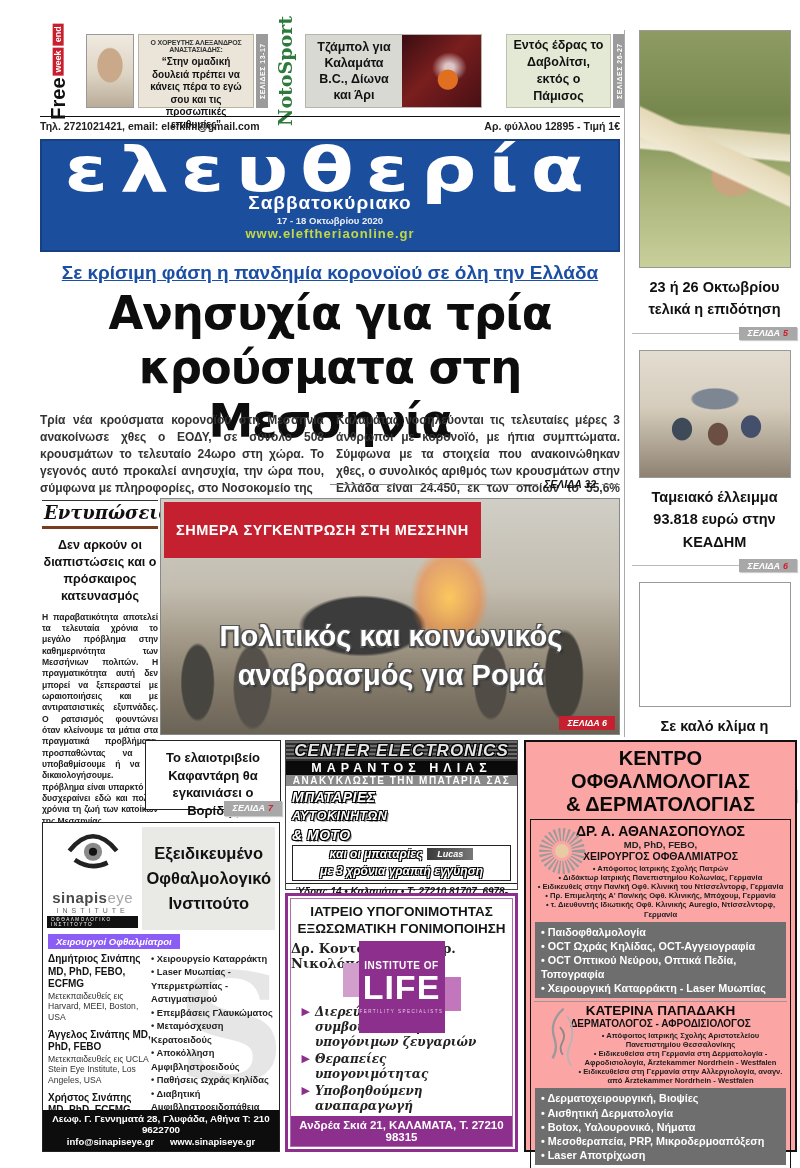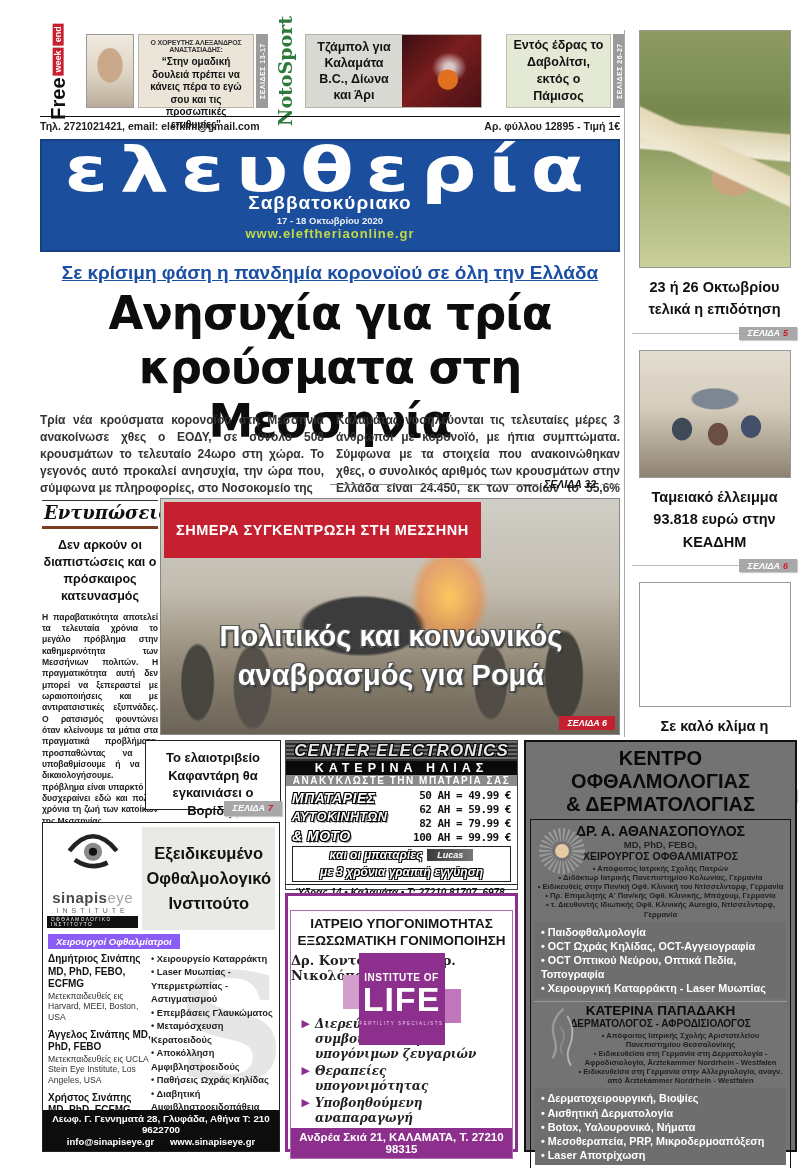--- a/index.html
+++ b/index.html
@@ -117,21 +117,21 @@
   .el-price { font-size:11px; font-weight:bold; color:#111; font-family:"DejaVu Sans Mono", monospace; letter-spacing:-0.5px; }
   .el-guar { border:1.5px solid #222; margin:1px 6px 2px; padding:1px 3px; text-align:center; }
   .el-guar .row1 { display:flex; align-items:center; justify-content:center; gap:5px; }
   .outline2 { color:#fff; font-weight:bold; font-style:italic; font-size:12px;
     text-shadow:-1px -1px 0 #000,1px -1px 0 #000,-1px 1px 0 #000,1px 1px 0 #000; }
   .lucas { background:linear-gradient(90deg,#3a3a3a,#777); color:#fff; font-style:italic; font-weight:bold; font-size:9px; padding:1px 10px; }
   .el-addr { border-top:1.5px solid #222; font-size:10px; font-weight:bold; font-style:italic; color:#111; text-align:center; padding:2px 0 3px; }
 
   
   .fertad { position:absolute; top:893px; left:285px; width:233px; height:259px; border:3px solid #8d2f8d; padding:2px; background:#fff; }
-  .fert-inner { border:1px solid #b06ab0; height:100%; display:flex; flex-direction:column; align-items:center; padding-top:5px;margin-top:12px; }
+  .fert-inner { border:1px solid #b06ab0; height:100%; display:flex; flex-direction:column; align-items:center; padding-top:5px; }
   .fert-title { text-align:center; font-size:13.5px; font-weight:bold; color:#151515; line-height:1.25; }
   .fert-docs { margin-top:3px; font-size:13px; font-weight:bold; color:#222; font-family:"DejaVu Serif", serif; }
   .fert-logo { margin-top:6px; width:118px; height:112px; position:relative;
     background:linear-gradient(135deg,#dcb3d7 0 50%,#c98fc4 50% 100%); }
   .fert-logo .q1 { position:absolute; right:0; top:0; width:34px; height:34px; background:#c277bc; }
   .fert-logo .q2 { position:absolute; left:0; bottom:0; width:34px; height:34px; background:#d29fcd; }
   .fert-logocore { position:absolute; left:50%; top:50%; transform:translate(-50%,-50%); width:86px; height:92px; background:#8d2f8d; display:flex; flex-direction:column; align-items:center; justify-content:center; }
   .fert-lc1 { color:#fff; font-size:10px; font-weight:bold; letter-spacing:0.5px; }
   .fert-lc2 { color:#fff; font-size:34px; font-weight:bold; line-height:0.95; letter-spacing:1px; }
   .fert-lc3 { color:#e9c7e6; font-size:4.5px; letter-spacing:1.5px; margin-top:5px; }
@@ -156,21 +156,21 @@
   .sin-doc { margin-bottom:6px; }
   .sin-docname { font-size:10px; font-weight:bold; color:#111; line-height:1.25; }
   .sin-docinfo { font-size:8.6px; color:#333; line-height:1.25; }
   .sin-services { flex:1; position:relative; z-index:1; }
   .sin-sv { font-size:9.3px; font-weight:bold; color:#222; line-height:1.45; }
   .sin-addr { background:#0d0d0d; color:#fff; text-align:center; padding:3px 2px 4px; }
   .sin-addr .l1 { font-size:9.8px; font-weight:bold; }
   .sin-addr .l2 { font-size:9.5px; font-weight:bold; display:flex; justify-content:space-around; padding:1px 14px 0; }
 
   
-  .eyead { position:absolute; top:740px; left:524px; width:273px; height:412px; border:2px solid #111; background:#737373; padding:3px 4px; display:flex; flex-direction:column; }
+  .eyead { position:absolute; top:740px; left:524px; width:273px; height:412px; border:2px solid #111; background:#fca5a5; padding:3px 4px; display:flex; flex-direction:column; }
   .eye-title { text-align:center; font-size:20px; font-weight:bold; color:#0a0a0a; line-height:1.15; margin:2px 0 3px; }
   .eye-inner { border:1px solid #111; flex:1; display:flex; flex-direction:column; padding:3px 3px 0; }
   .eye-doc1 { position:relative; text-align:center; }
   .sunburst { position:absolute; left:2px; top:2px; }
   .eye-docname { font-size:14px; font-weight:bold; color:#0a0a0a; }
   .eye-doctitles { font-size:9.5px; font-weight:bold; color:#222; }
   .eye-docrole { font-size:10.5px; font-weight:bold; color:#111; }
   .eye-creds { margin-top:2px; }
   .eye-cred { font-size:7.6px; font-weight:bold; color:#222; line-height:1.2; }
   .eye-graybox { background:#6e6e6e; margin:3px 1px; padding:3px 6px; }
@@ -278,33 +278,27 @@
 
   <div class="olivebox">
     <span>Το ελαιοτριβείο Καφαντάρη θα εγκαινιάσει ο Βορίδης</span>
     <span class="olive-badge"><span class="w">ΣΕΛΙΔΑ</span><span class="r">7</span></span>
   </div>
 
   <div class="elad">
     <div class="el-brandbar">
       <span class="el-brand">CENTER ELECTRONICS</span>
     </div>
-    <div class="el-owner">ΚΑΤΕΡΙΝΑ ΗΛΙΑΣ</div>
+    <div class="el-owner">ΜΑΡΑΝΤΟΣ ΗΛΙΑΣ</div>
     <div class="el-recycle">ΑΝΑΚΥΚΛΩΣΤΕ ΤΗΝ ΜΠΑΤΑΡΙΑ ΣΑΣ</div>
     <div class="el-body">
       <div class="el-prod">
         <span class="outline3d">ΜΠΑΤΑΡΙΕΣ</span>
         <span class="outline3d" style="font-size:12.5px;">ΑΥΤΟΚΙΝΗΤΩΝ</span>
         <span class="outline3d">&amp; ΜΟΤΟ</span>
-      </div>
-      <div class="el-prices">
-        <span class="el-price">50 AH = 49.99 €</span>
-        <span class="el-price">62 AH = 59.99 €</span>
-        <span class="el-price">82 AH = 79.99 €</span>
-        <span class="el-price">100 AH = 99.99 €</span>
       </div>
     </div>
     <div class="el-guar">
       <div class="row1">
         <span class="outline2">και οι μπαταρίες</span>
         <span class="lucas">Lucas</span>
       </div>
       <div><span class="outline2">με 3 χρόνια γραπτή εγγύηση</span></div>
     </div>
     <div class="el-addr">Ύδρας 14 • Καλαμάτα • Τ: 27210 81707, 6978-773939 (24ώρες)</div>

